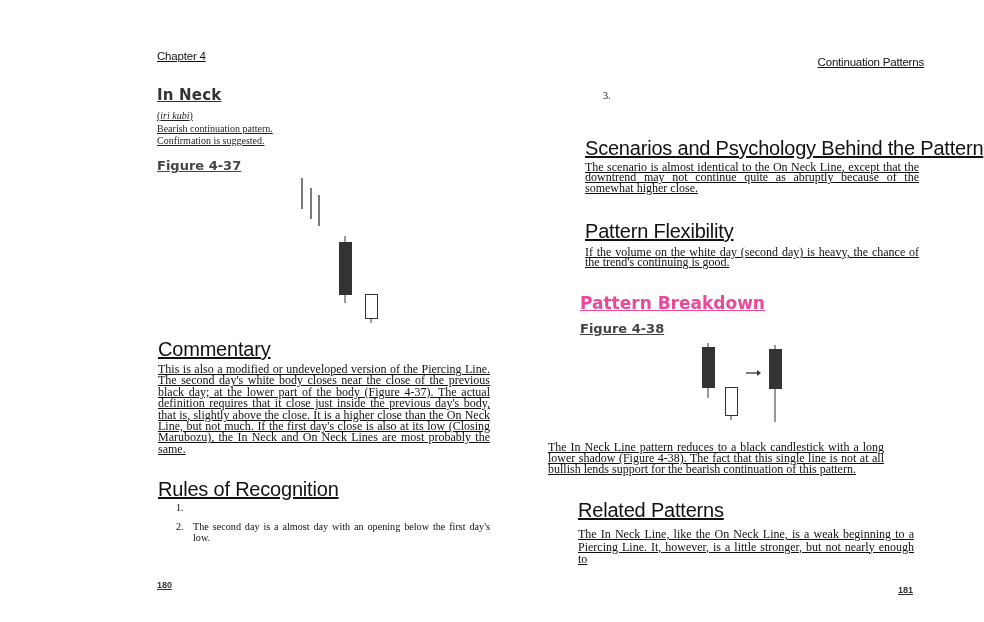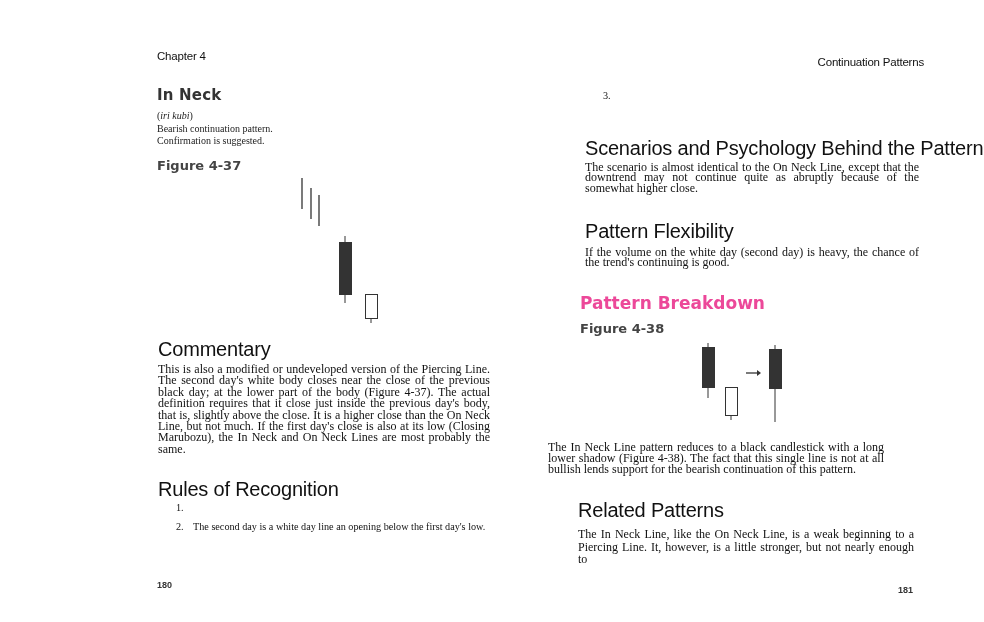--- a/index.html
+++ b/index.html
@@ -1,17 +1,17 @@
 <!DOCTYPE html>
 <html><head>
 <meta charset="utf-8">
 <style>
   html, body { margin:0; padding:0; background:#ffffff; }
   body { width:984px; height:622px; position:relative; overflow:hidden; color:#111; }
-  .abs { position:absolute; }
+  .abs { position:absolute;text-decoration:underline; }
   .sans { font-family:"Liberation Sans", sans-serif; }
   .serif { font-family:"Liberation Serif", serif; }
   .dejavu { font-family:"DejaVu Sans", sans-serif; }
   .running { font-size:11.5px; color:#111; letter-spacing:-0.2px; }
   .title-big { font-size:15px; font-weight:bold; color:#333; letter-spacing:0.2px; }
   .meta { font-size:10px; line-height:12.5px; color:#222; }
   .fig-label { font-size:13px; font-weight:bold; color:#444; }
   .section { font-size:20px; color:#111; letter-spacing:-0.2px; }
   .body { font-size:12px; line-height:11.4px; text-align:justify; color:#111; }
   .list-item { font-size:10.2px; line-height:11.4px; text-align:justify; position:absolute; }
@@ -49,21 +49,21 @@
   <div class="abs sans section" style="left:158px;top:338px;">Commentary</div>
   <div class="abs serif body" style="left:158px;top:364px;width:332px;">This is also a modified or undeveloped version of the Piercing Line. The second day's white body closes near the close of the previous black day; at the lower part of the body (Figure 4-37). The actual definition requires that it close just inside the previous day's body, that is, slightly above the close. It is a higher close than the On Neck Line, but not much. If the first day's close is also at its low (Closing Marubozu), the In Neck and On Neck Lines are most probably the same.</div>
 
   <div class="abs sans section" style="left:158px;top:478px;">Rules of Recognition</div>
 
   <div class="list-item serif" style="left:176px;top:502px;width:314px;height:12px;">
     <span class="list-num">1.</span>
   </div>
   <div class="list-item serif" style="left:176px;top:521px;width:314px;height:24px;">
     <span class="list-num">2.</span>
-    <span class="list-text">The second day is a white day line an opening below the first day's low.</span>
+    <span class="list-text">The second day is a almost day with an opening below the first day's low.</span>
   </div>
 
   <div class="abs sans pagenum" style="left:157px;top:580px;">180</div>
 </div>
 
 <div>
   <div class="abs sans running" style="right:60px;top:56px;">Continuation Patterns</div>
 
   <div class="list-item serif" style="left:603px;top:90px;width:318px;height:24px;">
     <span class="list-num">3.</span>

